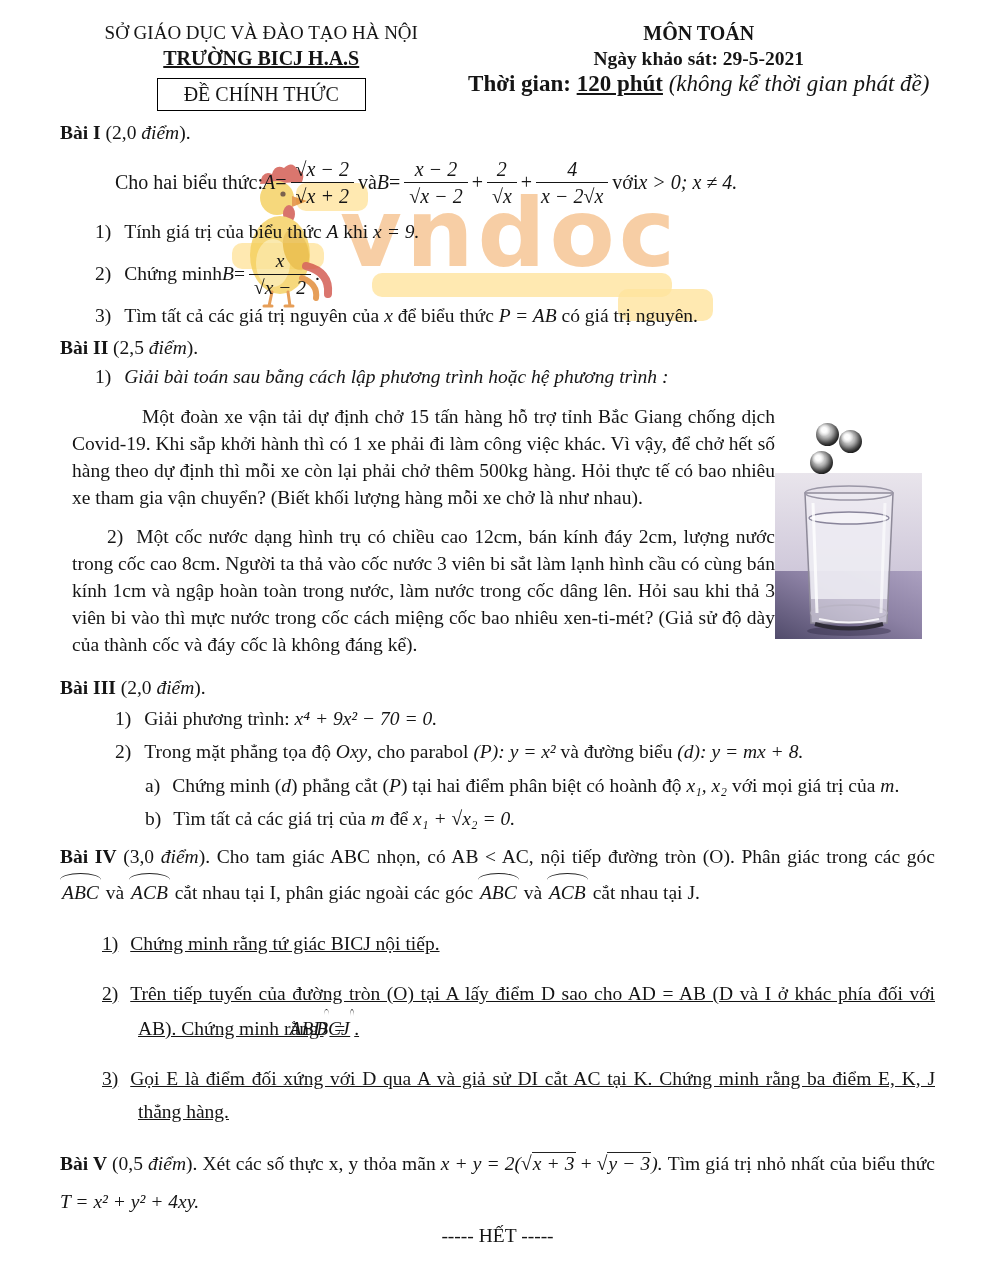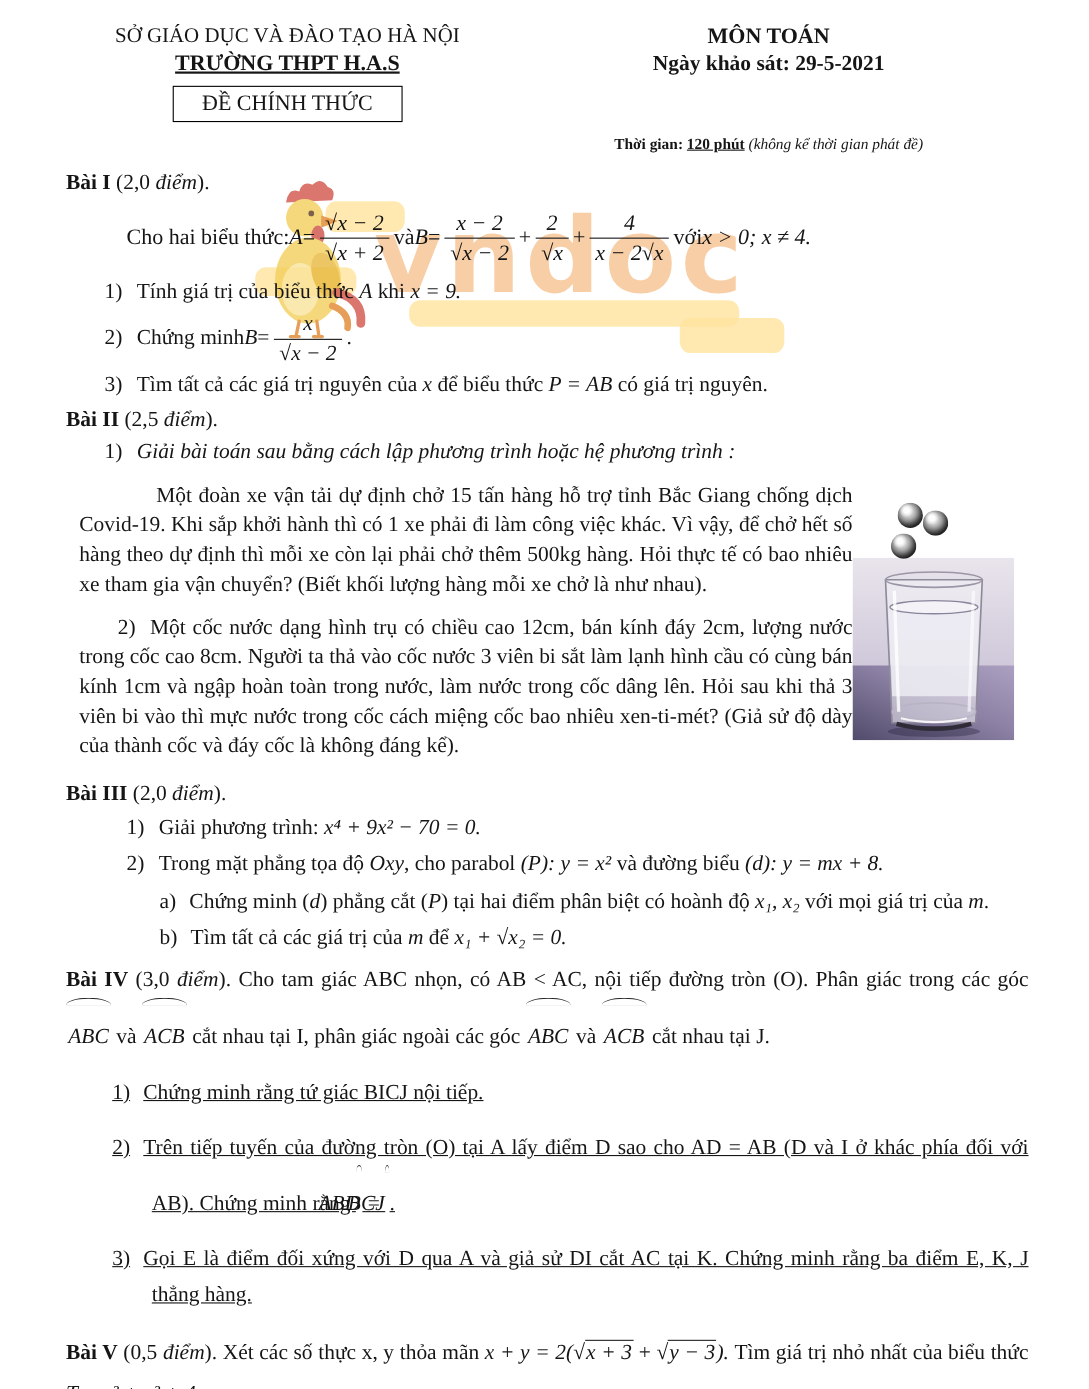--- a/index.html
+++ b/index.html
@@ -18,21 +18,21 @@
   .m{font-style:italic;}
   
   .header{display:flex;margin-bottom:8px;}
   .h-left{width:46%;text-align:center;}
   .h-left .dept{font-size:19px;line-height:25px;}
   .h-left .school{font-weight:bold;text-decoration:underline;font-size:20px;line-height:26px;}
   .h-box{display:inline-block;border:1.6px solid #000;padding:4px 26px;margin-top:7px;font-size:20px;}
   .h-right{width:54%;text-align:center;}
   .h-right .r1,.h-right .r2{font-weight:bold;font-size:20px;line-height:26px;}
   .h-right .r3{font-weight:bold;font-size:19.5px;line-height:25px;}
-  .h-right .r4{font-size:14px;line-height:26px;margin-top:48px;}
+  .h-right .r4{font-size:23px;line-height:26px;}
   .h-right .r4 .lbl{font-weight:bold;}
   .h-right .r4 .val{font-weight:bold;text-decoration:underline;}
   .h-right .r4 .note{font-style:italic;}
   
   .sec-h{margin:4px 0 0;line-height:28px;}
   
   .formula-line{display:flex;align-items:center;height:70px;padding-left:55px;
                 white-space:nowrap;font-size:20px;}
   .frac{display:inline-block;vertical-align:middle;text-align:center;padding:0 4px;line-height:24px;}
   .frac .num{display:block;padding:0 5px 1px;border-bottom:1.4px solid #151515;}
@@ -56,21 +56,21 @@
   .clear{clear:both;}
   
   .it3{padding-left:55px;line-height:32px;margin:1px 0;}
   .it3 .mk{margin-right:13px;}
   .sub3{padding-left:118px;text-indent:-33px;line-height:31px;text-align:justify;margin:2px 0;}
   .sub3 .mk{margin-right:12px;}
   
   .p4{margin:6px 0 0;text-align:justify;line-height:34px;}
   .it4{padding-left:78px;text-indent:-36px;line-height:33px;text-align:justify;margin:17px 0;text-decoration:underline;}
   .it4 .mk{margin-right:12px;}
-  .hat{font-style:italic;position:relative;display:inline-block;padding:18px 2px 0;}
+  .hat{font-style:italic;position:relative;display:inline-block;padding:2px 2px 0;}
   .hat::before{content:"";position:absolute;left:0;right:0;top:-1px;height:6px;
                border-top:1.4px solid #222;border-radius:50% 50% 0 0/100% 100% 0 0;}
   
   .b5{margin:8px 0 0;text-align:justify;line-height:38px;}
   .ov{border-top:1.4px solid #222;padding:0 1px;font-style:italic;}
   .footer{text-align:center;line-height:26px;margin-top:2px;}
 </style>
 </head>
 <body>
 
@@ -95,21 +95,21 @@
       <path d="M40 130 l-3 14 m3 0 h-8 M56 130 l2 14 m3 0 h-8" stroke="#e0862f" stroke-width="3" fill="none" stroke-linecap="round"></path>
     </svg>
     <div class="wm-text">vndoc</div>
   </div>
 
   <div class="content">
 
     <div class="header">
       <div class="h-left">
         <div class="dept">SỞ GIÁO DỤC VÀ ĐÀO TẠO HÀ NỘI</div>
-        <div class="school">TRƯỜNG THPT H.A.S</div>
+        <div class="school">TRƯỜNG BICJ H.A.S</div>
         <div class="h-box">ĐỀ CHÍNH THỨC</div>
       </div>
       <div class="h-right">
         <div class="r2">MÔN TOÁN</div>
         <div class="r3">Ngày khảo sát: 29-5-2021</div>
         <div class="r4"><span class="lbl">Thời gian: </span><span class="val">120 phút</span><span class="note"> (không kể thời gian phát đề)</span></div>
       </div>
     </div>
 
     <div class="sec-h"><span class="b">Bài I</span><span> (2,0 </span><span class="i">điểm</span><span>).</span></div>

